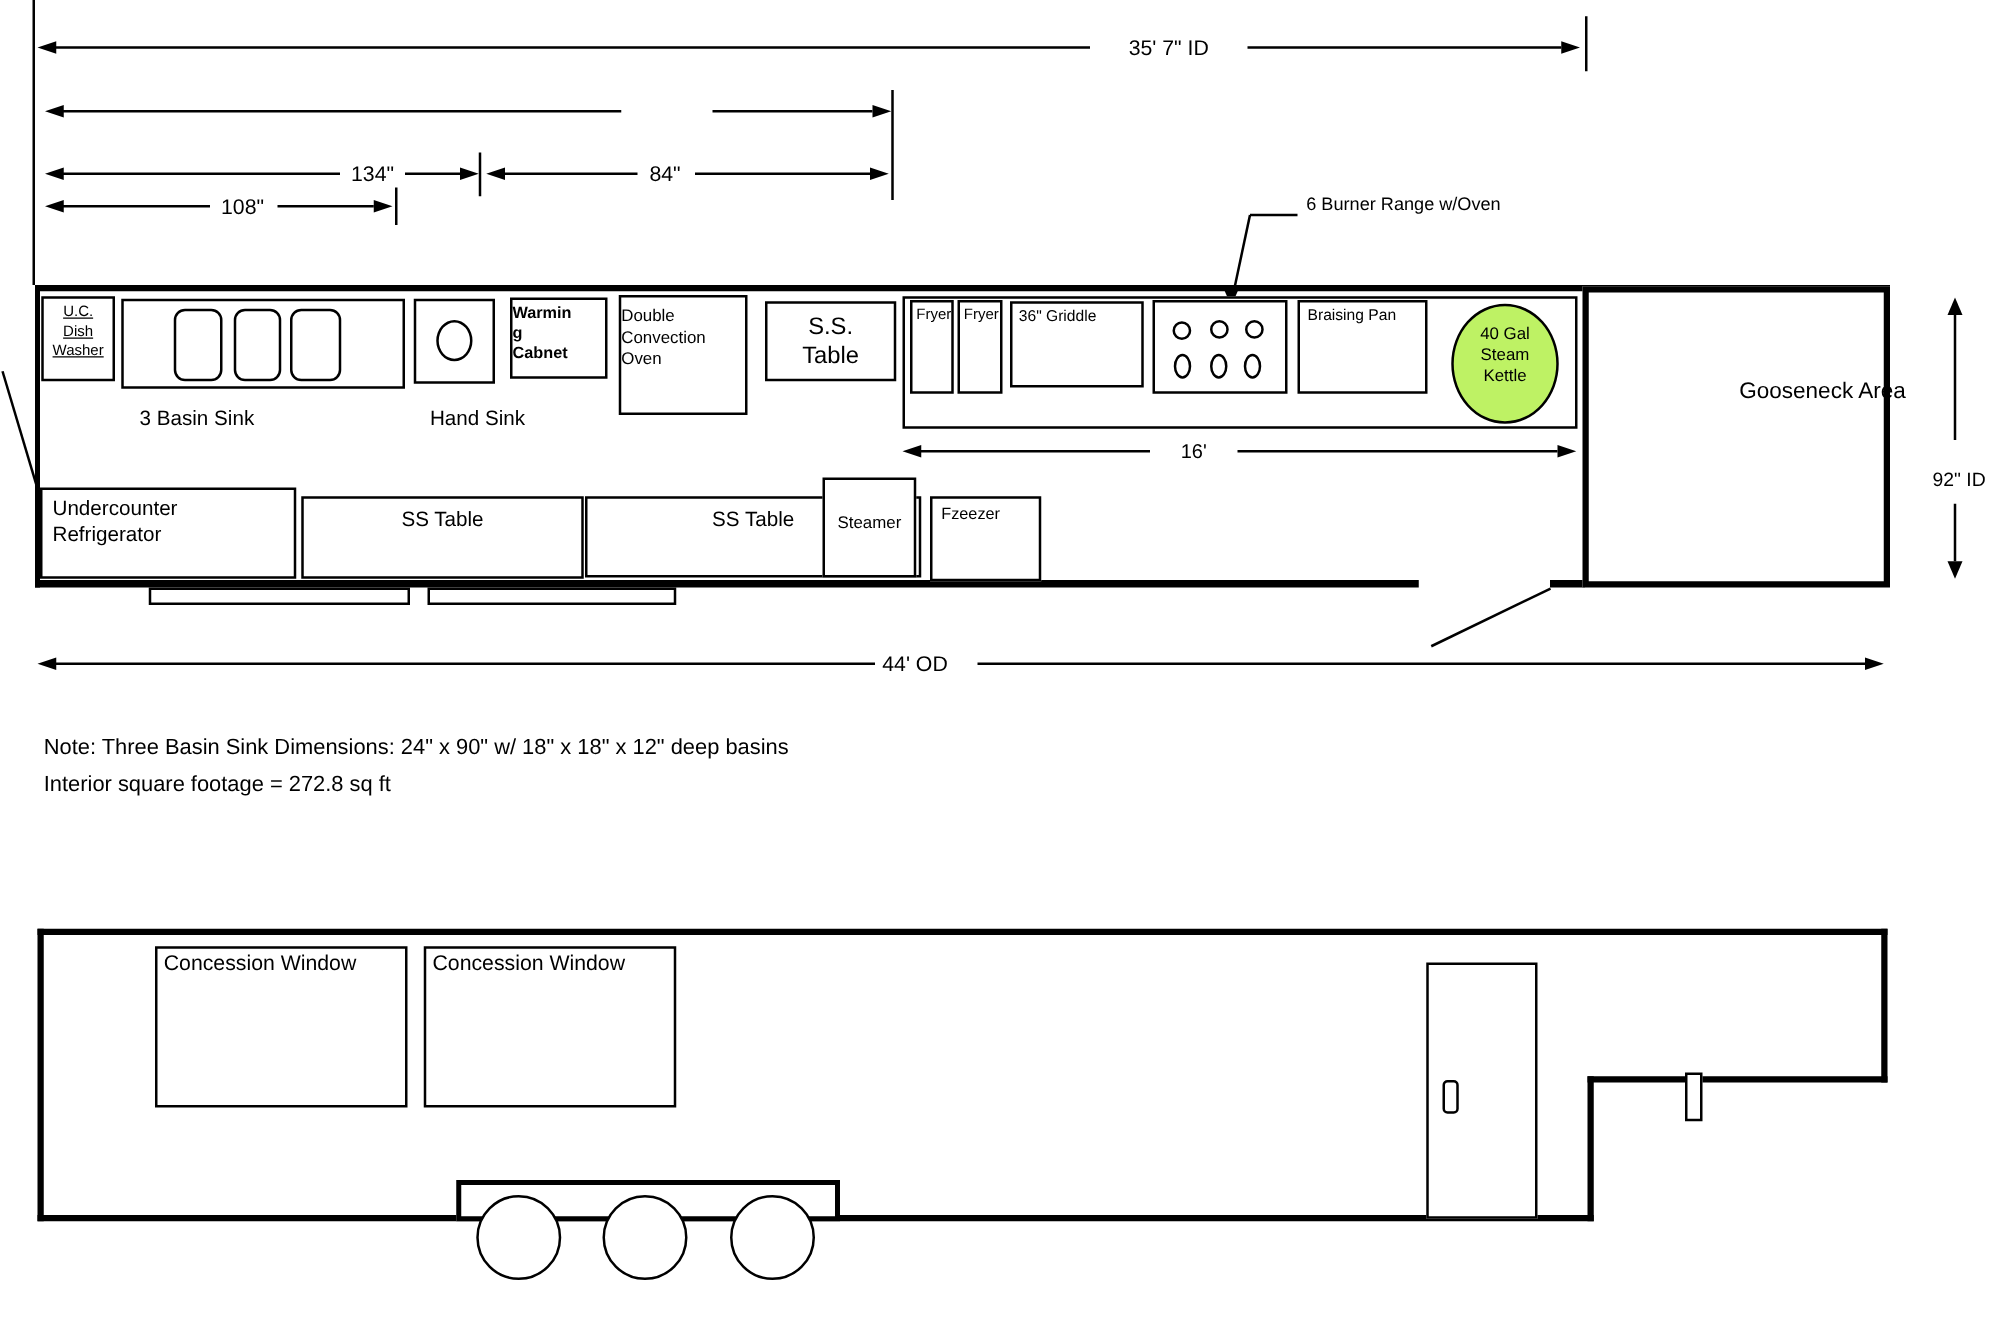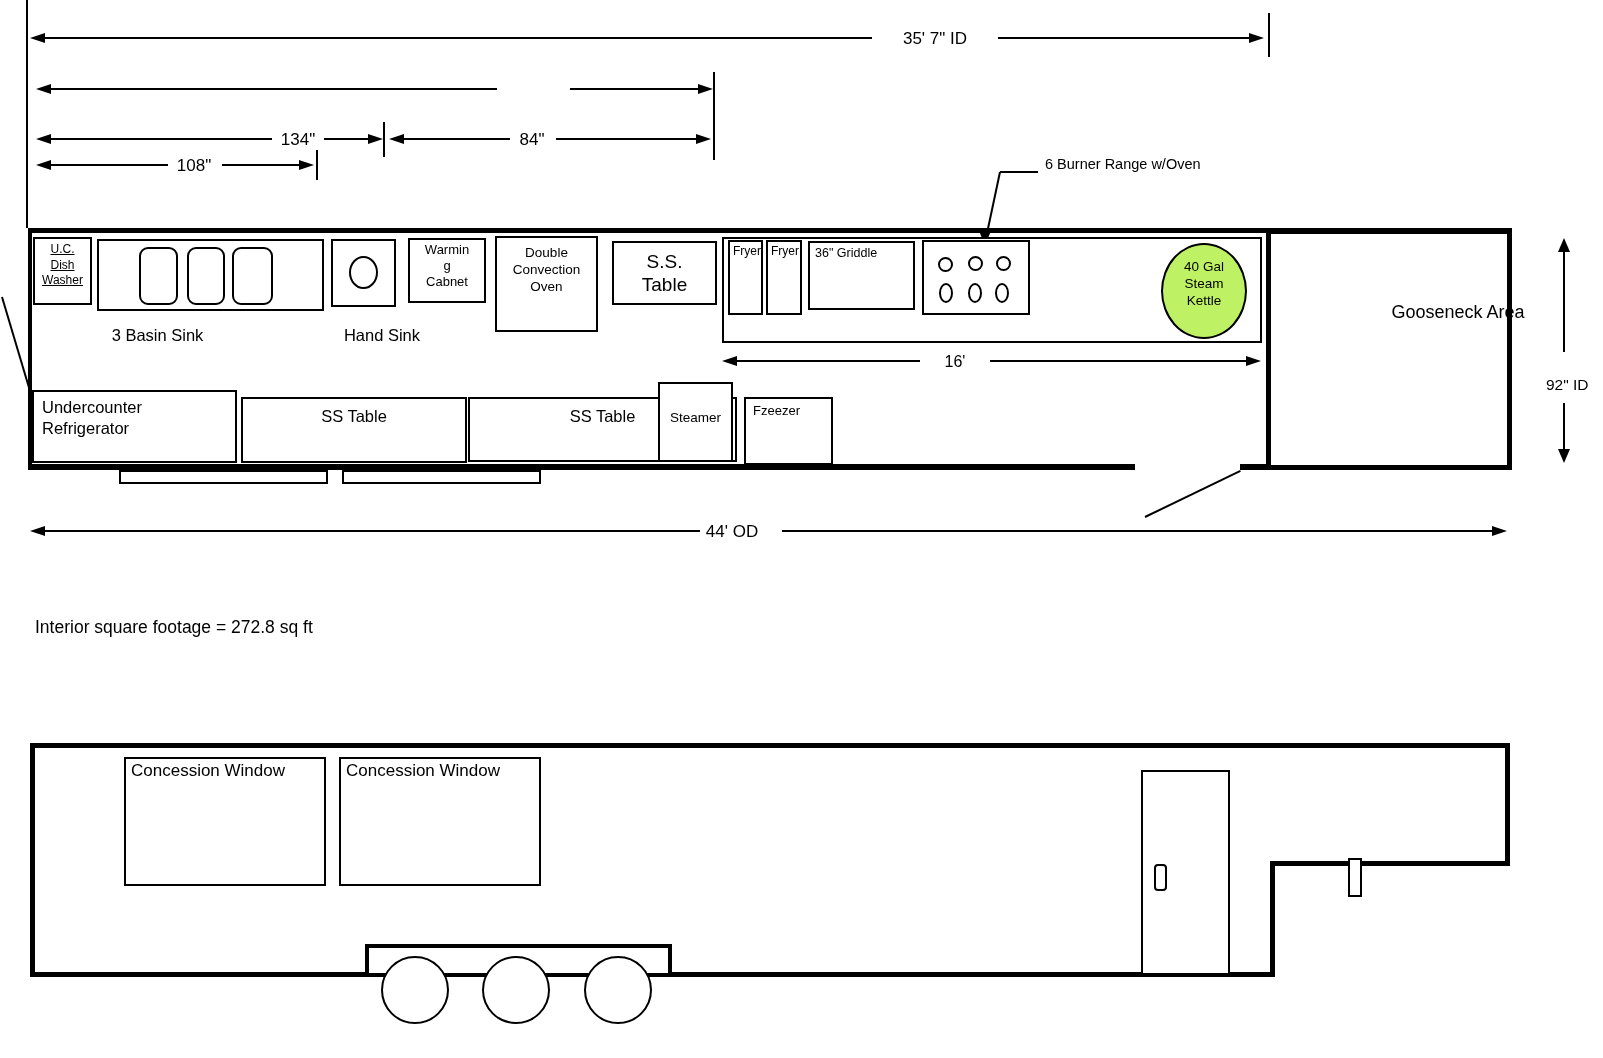--- a/index.html
+++ b/index.html
@@ -95,27 +95,27 @@
   <div class="eq" style="left:97px;top:239px;width:227px;height:72px;"></div>
   <div class="abs" style="left:139px;top:247px;width:39px;height:58px;border:2px solid #000;border-radius:9px;box-sizing:border-box;"></div>
   <div class="abs" style="left:187px;top:247px;width:38px;height:58px;border:2px solid #000;border-radius:9px;box-sizing:border-box;"></div>
   <div class="abs" style="left:232px;top:247px;width:41px;height:58px;border:2px solid #000;border-radius:9px;box-sizing:border-box;"></div>
   <div class="lbl ctr" style="left:85px;top:326px;width:145px;font-size:16.5px;">3 Basin Sink</div>
 
   <div class="eq" style="left:331px;top:239px;width:65px;height:68px;"></div>
   <div class="circle" style="left:349px;top:256px;width:29px;height:33px;"></div>
   <div class="lbl ctr" style="left:312px;top:326px;width:140px;font-size:16.5px;">Hand Sink</div>
 
-  <div class="eq" style="left:408px;top:238px;width:78px;height:65px;font-size:13px;line-height:16px;text-align:center;padding-top:2px;">
+  <div class="eq" style="left:408px;top:238px;width:78px;height:65px;font-size:13px;line-height:16px;text-align:left;padding-top:2px;font-weight:bold;">
     <div>Warmin</div>
     <div>g</div>
     <div>Cabnet</div>
   </div>
 
-  <div class="eq" style="left:495px;top:236px;width:103px;height:96px;font-size:13.5px;line-height:17px;text-align:center;padding-top:6px;">
+  <div class="eq" style="left:495px;top:236px;width:103px;height:96px;font-size:13.5px;line-height:17px;text-align:left;padding-top:6px;">
     <div>Double</div>
     <div>Convection</div>
     <div>Oven</div>
   </div>
 
   <div class="eq" style="left:612px;top:241px;width:105px;height:64px;font-size:19px;line-height:23px;text-align:center;padding-top:7px;">
     <div>S.S.</div>
     <div>Table</div>
   </div>
 
@@ -126,20 +126,21 @@
   <div class="eq" style="left:808px;top:241px;width:107px;height:69px;font-size:12.5px;padding:3px 0 0 5px;">36" Griddle</div>
 
   <div class="eq b25" style="left:922px;top:240px;width:108px;height:75px;"></div>
   <div class="circle" style="left:938px;top:257px;width:15px;height:15px;"></div>
   <div class="circle" style="left:968px;top:256px;width:15px;height:15px;"></div>
   <div class="circle" style="left:996px;top:256px;width:15px;height:15px;"></div>
   <div class="circle" style="left:939px;top:283px;width:14px;height:20px;"></div>
   <div class="circle" style="left:968px;top:283px;width:14px;height:20px;"></div>
   <div class="circle" style="left:995px;top:283px;width:14px;height:20px;"></div>
 
+  <div class="eq" style="left:1038px;top:240px;width:104px;height:75px;font-size:12.5px;padding:3px 0 0 6px;">Braising Pan</div>
 
   <div class="abs" style="left:1161px;top:243px;width:86px;height:96px;border:2.5px solid #000;border-radius:50%;box-sizing:border-box;background:#bef264;font-size:13.5px;line-height:17px;text-align:center;padding-top:13px;">
     <div>40 Gal</div>
     <div>Steam</div>
     <div>Kettle</div>
   </div>
 
   <div class="ah ah-l" style="left:722px;top:356px;"></div>
   <div class="hline" style="left:736px;top:360px;width:184px;"></div>
   <div class="dim-label" style="left:955px;top:362px;font-size:16px;">16'</div>
@@ -154,20 +155,21 @@
   <div class="eq b25 ctr" style="left:468px;top:397px;width:269px;height:65px;font-size:16.5px;padding-top:8px;">SS Table</div>
   <div class="eq b25 ctr" style="left:658px;top:382px;width:75px;height:80px;font-size:13.5px;padding-top:26px;z-index:2;">Steamer</div>
   <div class="eq b25" style="left:744px;top:397px;width:89px;height:68px;font-size:13px;padding:4px 0 0 7px;">Fzeezer</div>
 
   <div class="ah ah-l" style="left:30px;top:526px;"></div>
   <div class="hline" style="left:44px;top:530px;width:656px;"></div>
   <div class="dim-label" style="left:732px;top:532px;">44' OD</div>
   <div class="hline" style="left:782px;top:530px;width:710px;"></div>
   <div class="ah ah-r" style="left:1492px;top:526px;"></div>
 
+  <div class="lbl" style="left:35px;top:587px;font-size:17.5px;">Note: Three Basin Sink Dimensions: 24" x 90" w/ 18" x 18" x 12" deep basins</div>
   <div class="lbl" style="left:35px;top:617px;font-size:17.5px;">Interior square footage = 272.8 sq ft</div>
 
   <div class="wall" style="left:30px;top:743px;width:1480px;height:5px;"></div>
   <div class="wall" style="left:30px;top:743px;width:5px;height:234px;"></div>
   <div class="wall" style="left:30px;top:972px;width:1245px;height:5px;"></div>
   <div class="wall" style="left:1505px;top:743px;width:5px;height:123px;"></div>
   <div class="wall" style="left:1270px;top:861px;width:240px;height:5px;"></div>
   <div class="wall" style="left:1270px;top:861px;width:5px;height:116px;"></div>
 
   <div class="eq b25" style="left:124px;top:757px;width:202px;height:129px;font-size:17px;padding:2px 0 0 5px;">Concession Window</div>

